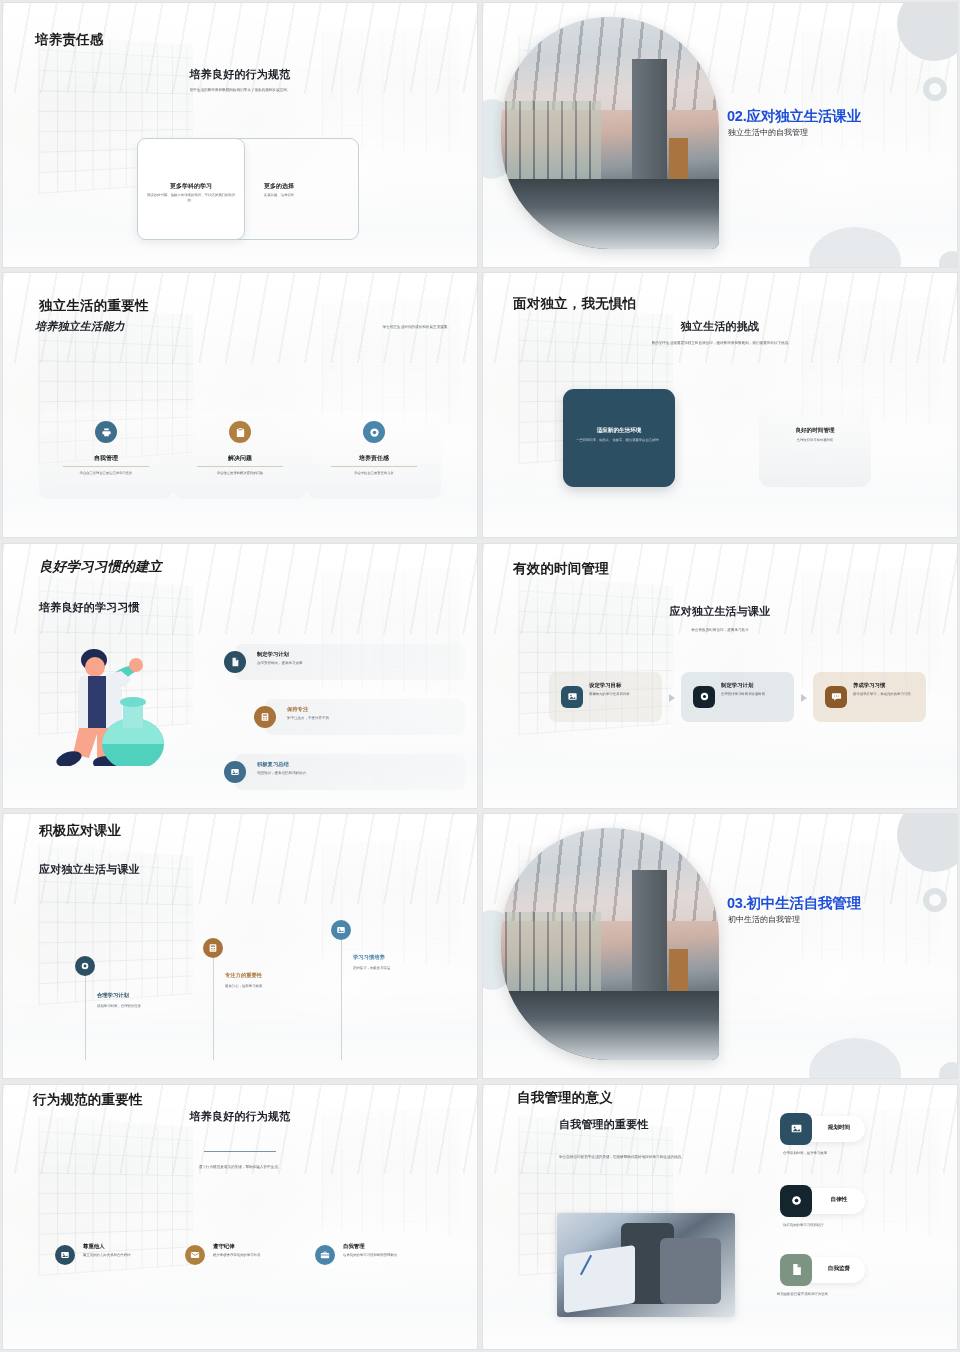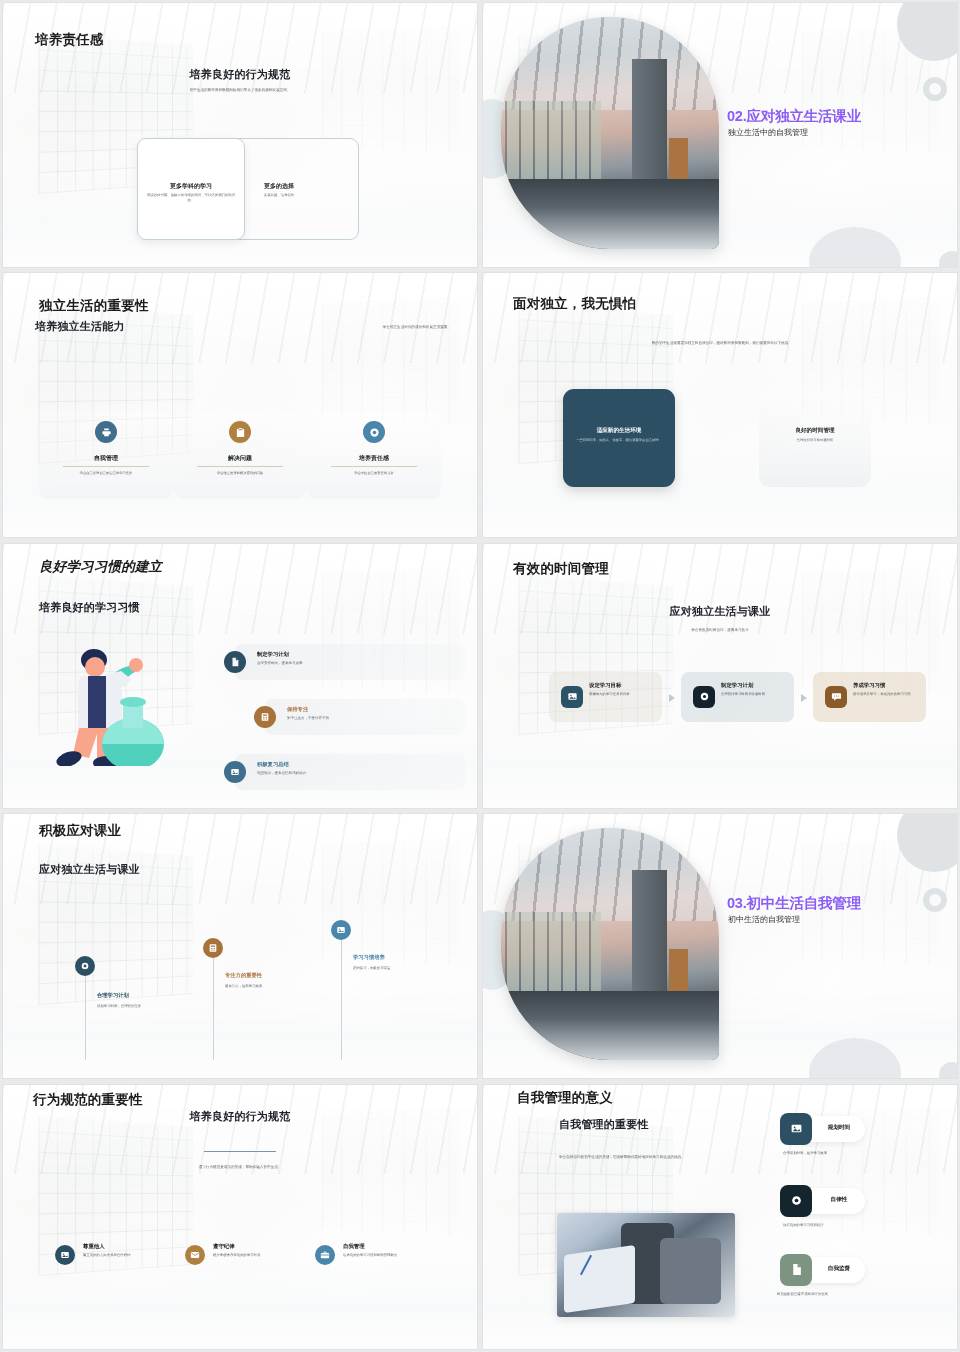--- a/index.html
+++ b/index.html
@@ -82,21 +82,21 @@
   }
   .sect-photo i{ position:absolute; display:block; }
   .sp-ceil{ left:0; right:0; top:0; height:40%;
     background:repeating-linear-gradient(96deg, rgba(120,128,136,.35) 0 3px, rgba(226,230,233,.55) 3px 20px);}
   .sp-wallL{ left:2%; top:36%; width:44%; height:34%;
     background:repeating-linear-gradient(90deg, rgba(70,80,90,.45) 0 2px, rgba(186,200,186,.55) 2px 14px);}
   .sp-pillar{ right:24%; top:18%; width:16%; height:70%; background:linear-gradient(90deg,#6c757d,#51595f);}
   .sp-door{ right:14%; top:52%; width:9%; height:28%; background:#a9743f;}
   .sp-floor{ left:0; right:0; bottom:0; height:30%;
     background:linear-gradient(180deg,#3c444b 0%, #59636b 40%, #cfd6db 100%);}
-  .sect-title{ position:absolute; left:244px; top:104px; font-size:14.5px; font-weight:bold; color:#8b5cf6; letter-spacing:-.2px;}
+  .sect-title{ position:absolute; left:244px; top:104px; font-size:14.5px; font-weight:bold; color:#1d4ed8; letter-spacing:-.2px;}
   .sect-sub{ position:absolute; left:245px; top:124px; font-size:8px; color:#2c3138;}
   .deco-circ{ position:absolute; border-radius:50%; }
   .d1{ right:-14px; top:-16px; width:74px; height:74px; background:#dfe3e6; }
   .d2{ right:10px; top:74px; width:24px; height:24px; border:6px solid #dde2e5; background:transparent;}
   .d3{ left:-18px; top:96px; width:54px; height:80px; background:rgba(208,220,226,.55); border-radius:50%;}
   .d4{ right:56px; bottom:-30px; width:92px; height:70px; background:rgba(216,222,226,.6);}
   .d5{ right:-8px; bottom:-10px; width:26px; height:26px; background:#e2e6e9;}
 
   
   .card-pair{ position:absolute; left:68px; top:68px; width:222px; height:102px; }
@@ -219,21 +219,21 @@
     </div>
     <div class="sect-title">02.应对独立生活课业</div>
     <div class="sect-sub">独立生活中的自我管理</div>
   </div>
 
   <div class="slide">
     <div class="bg"></div>
     <div class="ceil"></div>
     <div class="floor"></div>
     <div class="ttl h-main" style="left:36px;top:24px;">独立生活的重要性</div>
-    <div class="ttl h-sub" style="left:32px;top:46px;">培养独立生活能力</div>
+    <div class="ttl h-sub" style="left:32px;top:46px;font-style:italic;">培养独立生活能力</div>
     <div class="p-sm" style="position:absolute;right:26px;top:52px;z-index:6;">学会独立生活对你的成长和发展至关重要。</div>
 
     <div class="pan" style="left:36px;">
       <div class="ic" style="background:#3f6f8c;">
         <svg class="g" width="11" height="11" viewBox="0 0 24 24" fill="#fff">
             <path d="M7 3h10v4H7zM5 9h14a2 2 0 012 2v5h-4v4H7v-4H3v-5a2 2 0 012-2zm4 8h6v3H9z"></path>
           </svg>
       </div>
       <div class="pt">自我管理</div>
       <div class="rule"></div>
@@ -260,20 +260,21 @@
       <div class="rule"></div>
       <div class="pd">学会承担自己的责任和义务</div>
     </div>
   </div>
 
   <div class="slide">
     <div class="bg"></div>
     <div class="ceil"></div>
     <div class="floor"></div>
     <div class="ttl h-main" style="left:30px;top:22px;">面对独立，我无惧怕</div>
+    <div class="ttl h-sub" style="left:0;right:0;top:46px;text-align:center;">独立生活的挑战</div>
     <div class="p-sm" style="position:absolute;left:0;right:0;top:68px;text-align:center;z-index:6;">新的初中生活需要更加独立和自我管理，面对新环境和新规则，我们需要应对以下挑战</div>
 
     <div class="ch dark" style="left:80px;">
       <div class="ct">适应新的生活环境</div>
       <div class="cd">一些日常琐事，如洗衣、做饭等，我们需要学会自己处理。</div>
     </div>
     <div class="ch light" style="left:276px;">
       <div class="ct">良好的时间管理</div>
       <div class="cd">合理安排学习和休息时间</div>
     </div>

